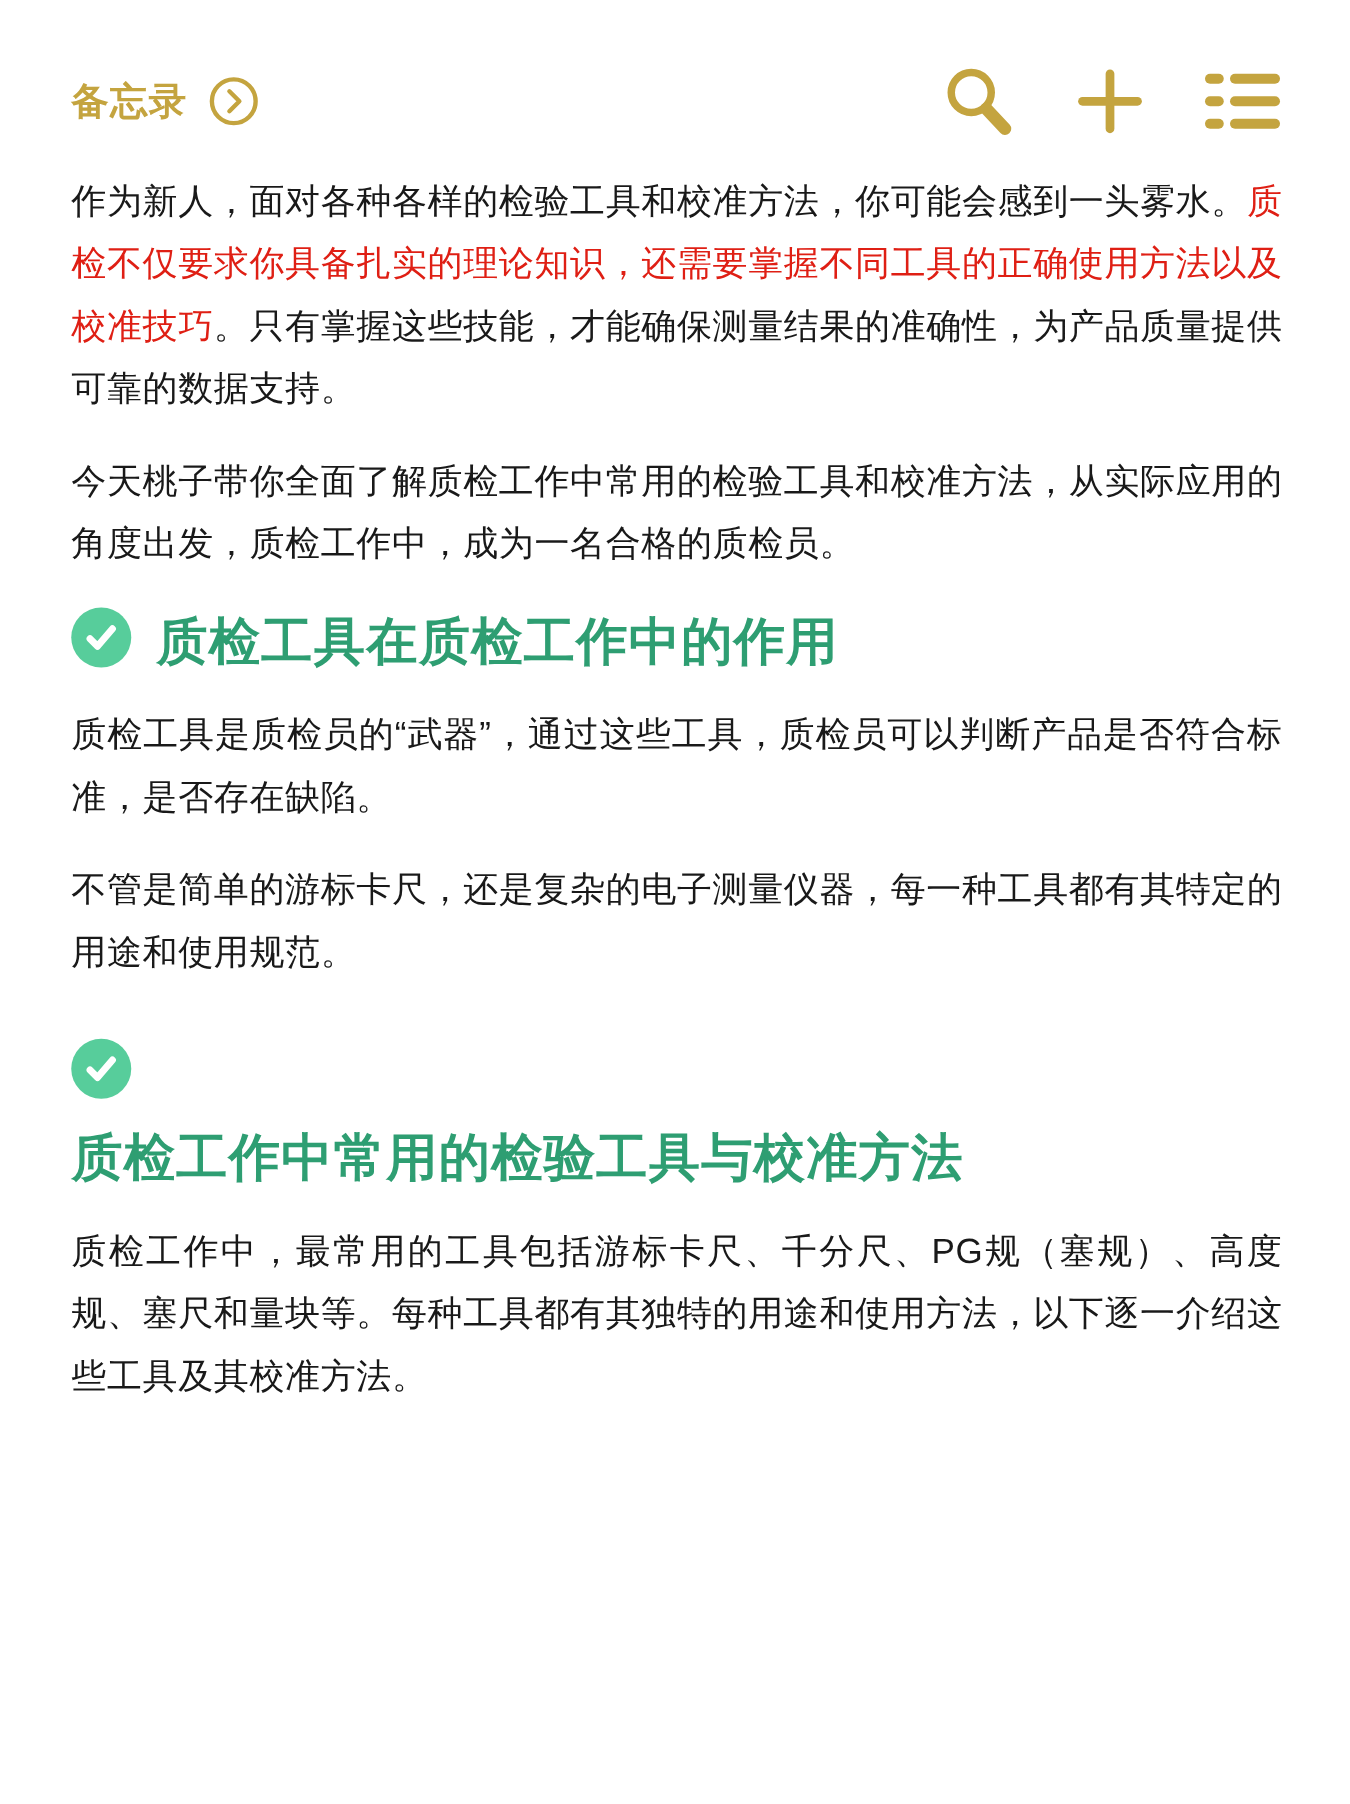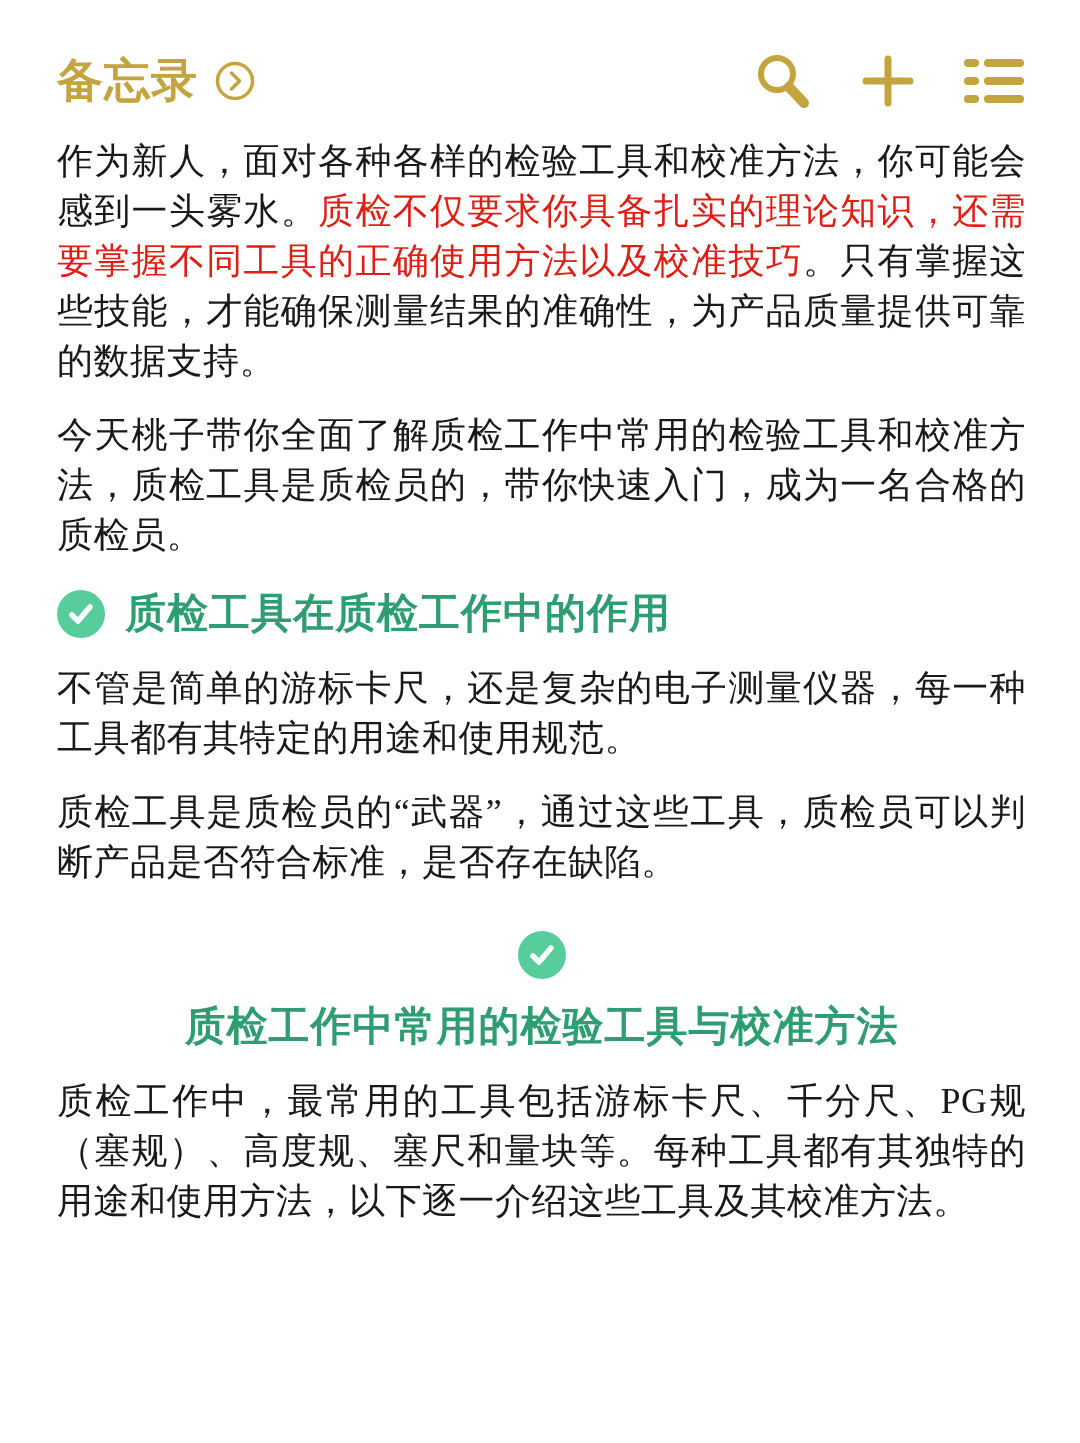--- a/index.html
+++ b/index.html
@@ -24,21 +24,21 @@
     margin-bottom: 22px;
     height: 66px;
   }
   .header-left {
     display: flex;
     align-items: center;
     gap: 16px;
     cursor: pointer;
   }
   .app-title {
-    font-size: 46px;
+    font-size: 30px;
     font-weight: bold;
     color: #c4a43f;
     letter-spacing: 1px;
   }
   .chevron-circle { display: flex; align-items: center; }
   .header-icons {
     display: flex;
     align-items: center;
     gap: 46px;
   }
@@ -46,40 +46,38 @@
     background: none;
     border: none;
     padding: 0;
     cursor: pointer;
     display: flex;
     align-items: center;
   }
   
   .note-body { width: 100%; }
   .para {
-    font-size: 36px;
+    font-size: 28px;
     line-height: 50px;
     color: #191919;
     margin: 0 0 24px 0;
     letter-spacing: 0.5px;
     text-align: justify;
     text-justify: inter-ideograph;
-    font-family: Liberation Serif, serif;
   }
   .seg-red { color: #df1f14; }
   .para.underlined {
     text-decoration: underline;
     text-decoration-thickness: 3px;
     text-underline-offset: 9px;
     text-decoration-color: #191919;
   }
   
   .section-heading {
     display: flex;
-    align-items: center;
     gap: 20px;
     margin: 26px 0 22px 0;
   }
   .check-circle {
     width: 48px;
     height: 48px;
     min-width: 48px;
     border-radius: 50%;
     background: #57cd9b;
     display: flex;
@@ -131,34 +129,34 @@
           <line x1="26" y1="46" x2="58" y2="46" stroke="#c4a43f" stroke-width="8" stroke-linecap="round"></line>
         </svg>
       </button>
     </div>
   </div>
 
   <div class="note-body">
 
     <p class="para"><span>作为新人，面对各种各样的检验工具和校准方法，你可能会感到一头雾水。</span><span class="seg-red">质检不仅要求你具备扎实的理论知识，还需要掌握不同工具的正确使用方法以及校准技巧</span><span>。只有掌握这些技能，才能确保测量结果的准确性，为产品质量提供可靠的数据支持。</span></p>
 
-    <p class="para">今天桃子带你全面了解质检工作中常用的检验工具和校准方法，质检工具是质检员的，带你快速入门，成为一名合格的质检员。</p>
+    <p class="para">今天桃子带你全面了解质检工作中常用的检验工具和校准方法，从实际应用的角度出发，质检工作中，成为一名合格的质检员。</p>
 
     <div class="section-heading">
       <span class="check-circle">
         <svg width="30" height="30" viewBox="0 0 30 30" fill="none">
           <path d="M6 16 L12 22 L24 8" stroke="#ffffff" stroke-width="5.5" fill="none" stroke-linecap="round" stroke-linejoin="round"></path>
         </svg>
       </span>
       <span class="heading-text">质检工具在质检工作中的作用</span>
     </div>
 
+    <p class="para">质检工具是质检员的“武器”，通过这些工具，质检员可以判断产品是否符合标准，是否存在缺陷。</p>
+
     <p class="para">不管是简单的游标卡尺，还是复杂的电子测量仪器，每一种工具都有其特定的用途和使用规范。</p>
-
-    <p class="para">质检工具是质检员的“武器”，通过这些工具，质检员可以判断产品是否符合标准，是否存在缺陷。</p>
 
 
 
     <div class="section-heading" style="margin-top:44px;flex-direction:column;">
       <span class="check-circle">
         <svg width="30" height="30" viewBox="0 0 30 30" fill="none">
           <path d="M6 16 L12 22 L24 8" stroke="#ffffff" stroke-width="5.5" fill="none" stroke-linecap="round" stroke-linejoin="round"></path>
         </svg>
       </span>
       <span class="heading-text">质检工作中常用的检验工具与校准方法</span>

